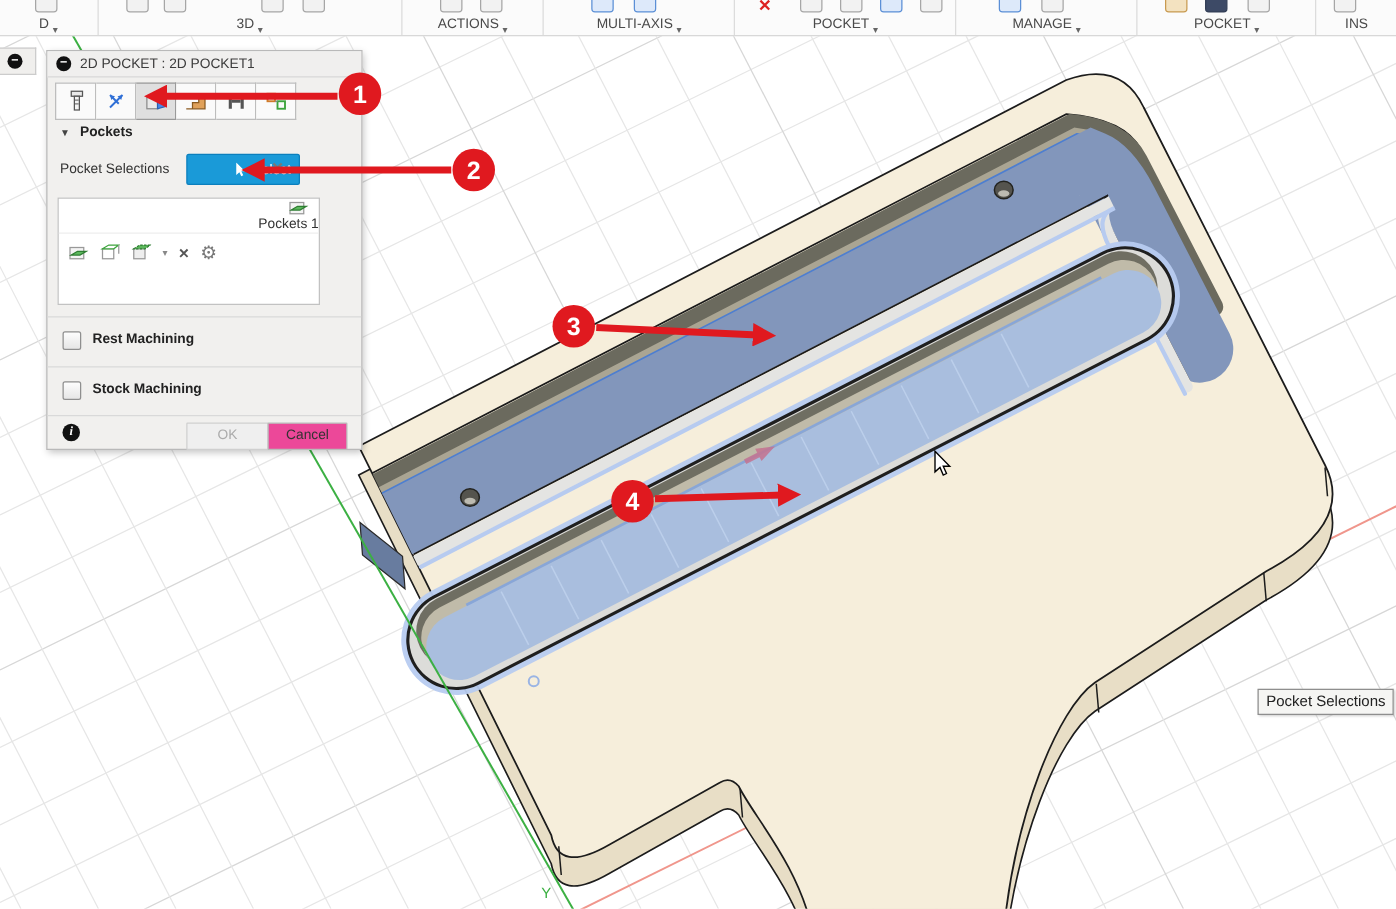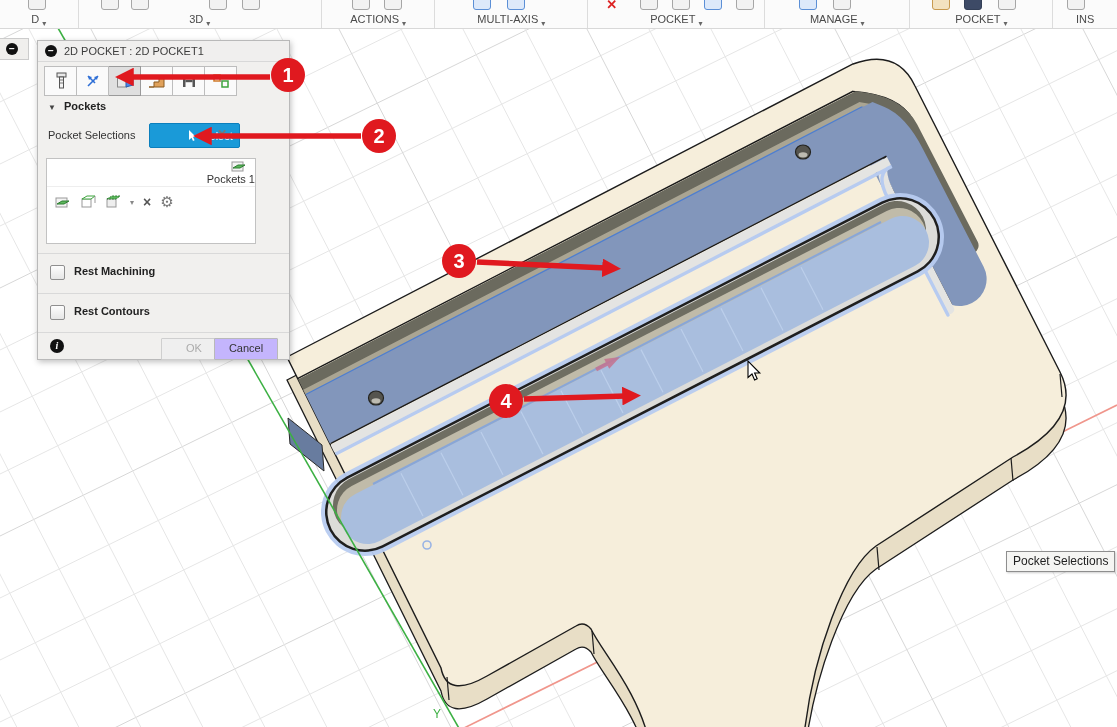--- a/index.html
+++ b/index.html
@@ -59,23 +59,23 @@
   .iconrow .x{color:#555;font-size:14px;font-weight:bold;}
   .iconrow .gear{color:#777;font-size:15px;}
   .dlg-sep{position:absolute;left:0;right:0;height:1px;background:#d9d9d9;}
   .chk-row{position:absolute;left:12px;display:flex;align-items:flex-start;}
   .chk{width:13px;height:13px;border:1px solid #8f8f8f;border-radius:2px;
        background:linear-gradient(#fdfdfd,#e6e6e6);margin-right:9px;}
   .chk-label{font-weight:bold;color:#222;}
   #dlg-footer .info{position:absolute;left:12px;top:298px;width:14px;height:14px;border-radius:50%;
         background:#111;color:#fff;text-align:center;font-size:10px;line-height:14px;
         font-family:"Liberation Serif",serif;font-style:italic;font-weight:bold;}
-  .dlg-btn{position:absolute;top:297px;height:20px;border:1px solid #b9b9b9;background:#c4b5fd;
+  .dlg-btn{position:absolute;top:297px;height:20px;border:1px solid #b9b9b9;background:#ec4899;
            font-size:11px;text-align:center;line-height:19px;border-radius:1px;}
-  #btn-ok{left:111px;width:64px;color:#ababab;background:#efefef;border-color:#cfcfcf;margin-left:12px;}
+  #btn-ok{left:111px;width:64px;color:#ababab;background:#efefef;border-color:#cfcfcf;}
   #btn-cancel{left:176px;width:62px;color:#333;}
 
   
   #vp-tooltip{position:absolute;left:1006px;top:551px;z-index:3;background:#f5f5f3;
               border:1px solid #8e8e8e;padding:2px 6px 3px 6px;font-size:12px;color:#222;
               box-shadow:1px 1px 2px rgba(0,0,0,.2);white-space:nowrap;}
 </style>
 </head>
 <body>
 
@@ -339,21 +339,21 @@
   </div>
 
   <div class="dlg-sep" style="top:212px"></div>
   <div class="chk-row" style="top:224px">
     <span class="chk"></span>
     <span class="chk-label">Rest Machining</span>
   </div>
   <div class="dlg-sep" style="top:252px"></div>
   <div class="chk-row" style="top:264px">
     <span class="chk"></span>
-    <span class="chk-label">Rest Contours</span>
+    <span class="chk-label">Stock Machining</span>
   </div>
   <div class="dlg-sep" style="top:291px"></div>
 
   <div id="dlg-footer">
     <span class="info">i</span>
     <div class="dlg-btn" id="btn-ok">OK</div>
     <div class="dlg-btn" id="btn-cancel">Cancel</div>
   </div>
 </div>
 

